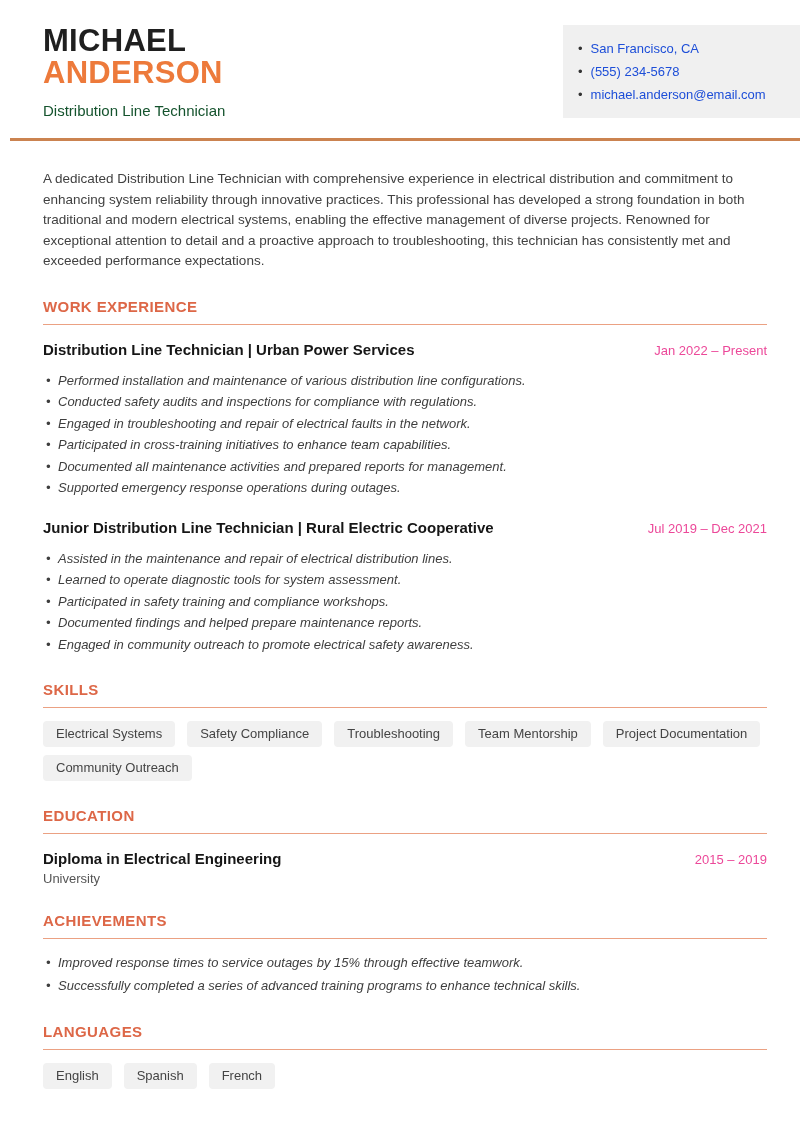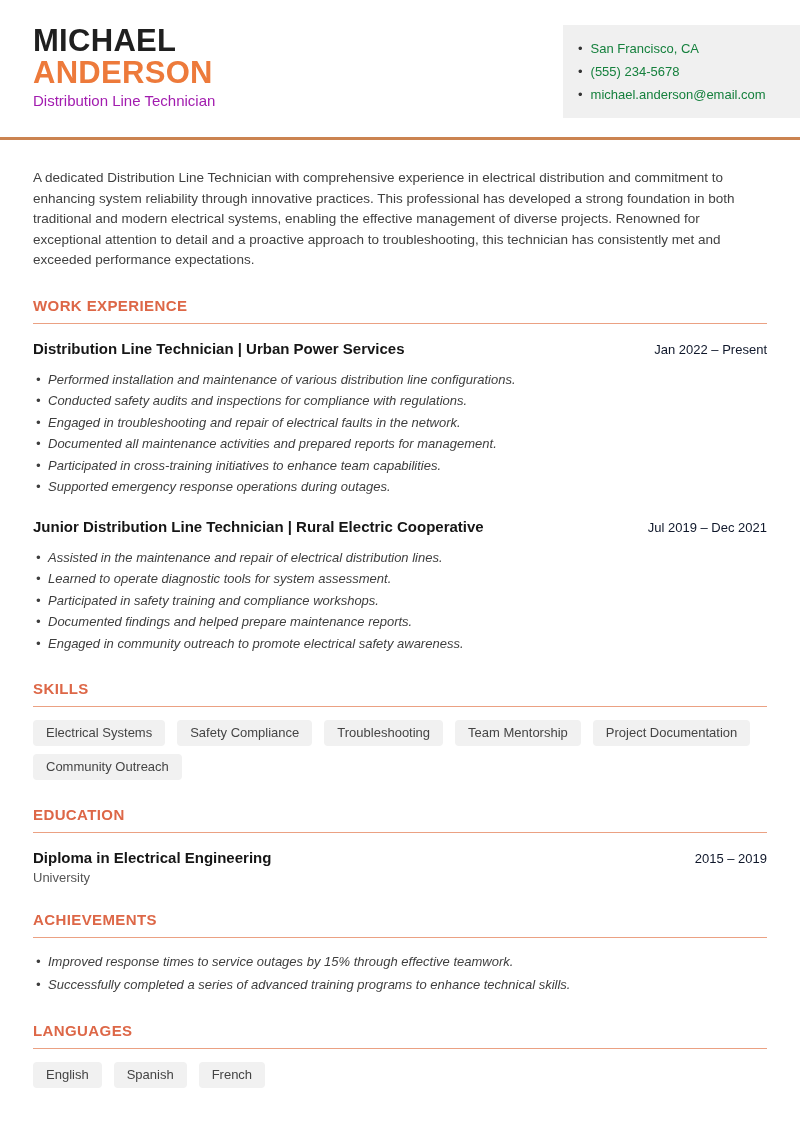--- a/index.html
+++ b/index.html
@@ -11,58 +11,58 @@
     width: 800px;
     height: 1130px;
     overflow: hidden;
     font-family: "Liberation Sans", sans-serif;
     color: #222;
   }
   .page {
     box-sizing: border-box;
     width: 800px;
     height: 1130px;
-    padding: 25px 33px 0 33px;
+    padding: 25px 33px 0 43px;
     position: relative;
   }
 
   
   .header {
     display: flex;
     justify-content: space-between;
     align-items: flex-start;
   }
   .name-first, .name-last {
     font-size: 31px;
     font-weight: 800;
     line-height: 32px;
     letter-spacing: 0.3px;
     color: #1f1f1f;
   }
   .name-last { color: var(--accent_name, #ED7A3B); }
   .role {
-    margin-top: 3px;
+    margin-top: 13px;
     font-size: 15px;
-    color: #a21caf;
+    color: #14532d;
   }
   .contact-card {
     background: var(--contact_bg, #F0F0F0);
     width: 237px;
     margin-right: -33px;
     box-sizing: border-box;
     padding: 12px 14px 12px 15px;
   }
   .contact-card ul {
     list-style: none;
     margin: 0;
     padding: 0;
   }
   .contact-card li {
     font-size: 13px;
-    color: #15803d;
+    color: #1d4ed8;
     line-height: 23px;
     white-space: nowrap;
   }
   .contact-card li::before {
     content: "\2022";
     margin-right: 8px;
     color: #333;
   }
   .top-rule {
     height: 3px;
@@ -101,21 +101,21 @@
     justify-content: space-between;
     align-items: flex-end;
   }
   .job-title, .degree {
     font-size: 15px;
     font-weight: 700;
     color: #161616;
   }
   .dates {
     font-size: 13px;
-    color: #0f172a;
+    color: #ec4899;
     white-space: nowrap;
   }
 
   ul.bullets {
     list-style: none;
     margin: 12px 0 0 0;
     padding: 0;
   }
   ul.bullets li {
     position: relative;
@@ -188,22 +188,22 @@
 
     <div class="job">
       <div class="row-head">
         <div class="job-title">Distribution Line Technician | Urban Power Services</div>
         <div class="dates">Jan 2022 – Present</div>
       </div>
       <ul class="bullets">
         <li>Performed installation and maintenance of various distribution line configurations.</li>
         <li>Conducted safety audits and inspections for compliance with regulations.</li>
         <li>Engaged in troubleshooting and repair of electrical faults in the network.</li>
+        <li>Participated in cross-training initiatives to enhance team capabilities.</li>
         <li>Documented all maintenance activities and prepared reports for management.</li>
-        <li>Participated in cross-training initiatives to enhance team capabilities.</li>
         <li>Supported emergency response operations during outages.</li>
       </ul>
     </div>
 
     <div class="job">
       <div class="row-head">
         <div class="job-title">Junior Distribution Line Technician | Rural Electric Cooperative</div>
         <div class="dates">Jul 2019 – Dec 2021</div>
       </div>
       <ul class="bullets">

